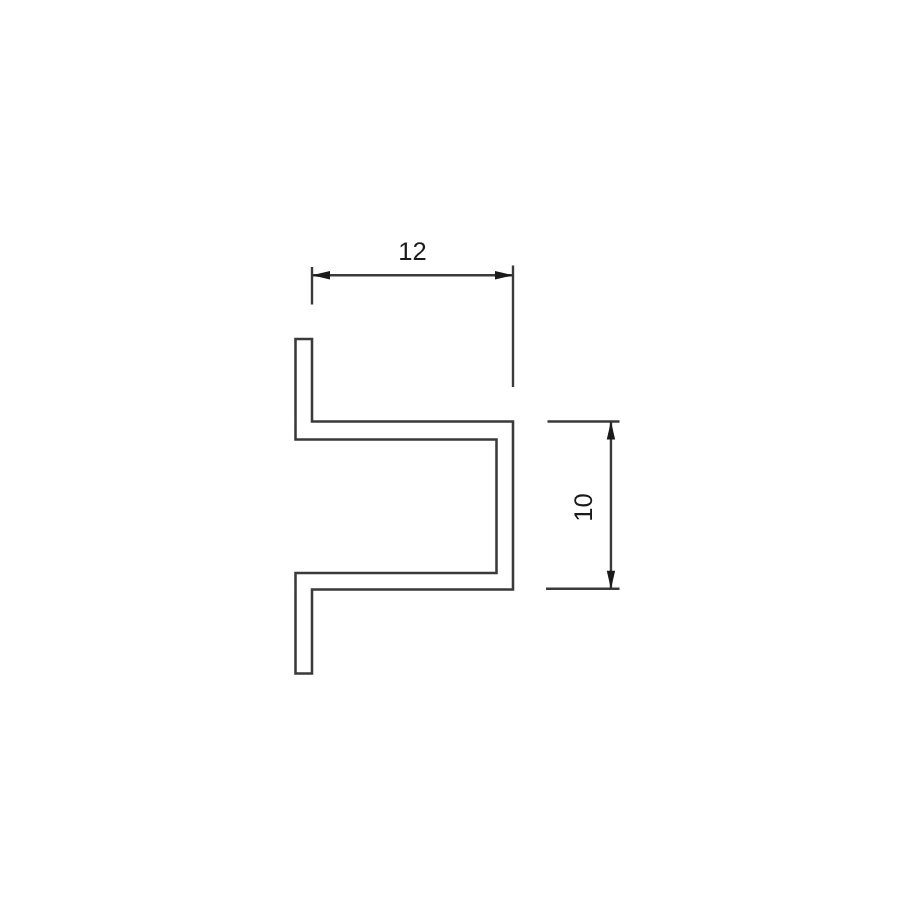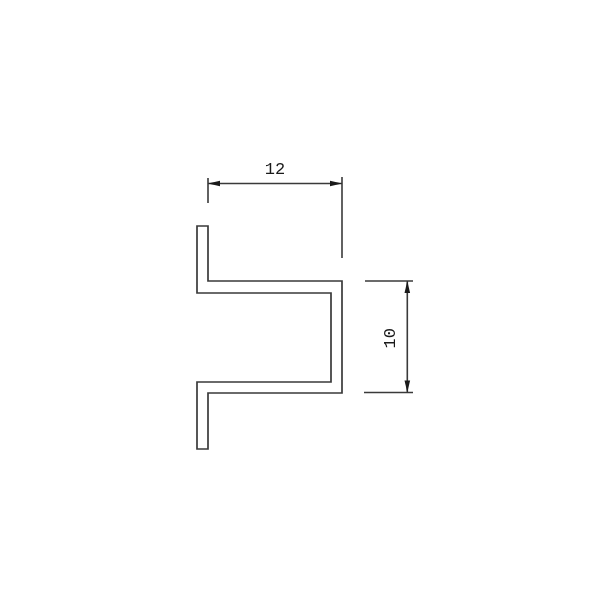--- a/index.html
+++ b/index.html
@@ -1,17 +1,17 @@
 <!DOCTYPE html>
 <html><head>
 <meta charset="utf-8">
 <style>
   html,body{margin:0;padding:0;background:#ffffff;}
   .canvas{width:600px;height:532px;position:relative;background:#c2410c;
-    font-family:Liberation Mono, monospace;}
+    font-family:Liberation Sans, sans-serif;}
 </style>
 </head>
 <body>
 <div class="canvas">
 <svg width="600" height="600" viewBox="0 0 600 600" xmlns="http://www.w3.org/2000/svg">
 
   <rect x="0" y="0" width="600" height="600" fill="#ffffff"></rect>
 
   <polygon points="197,226 208,226 208,281 342,281 342,393 208,393 208,449 197,449 197,382 331,382 331,293 197,293" fill="none" stroke="#3a3a3a" stroke-width="1.7" stroke-linejoin="miter"></polygon>
 

